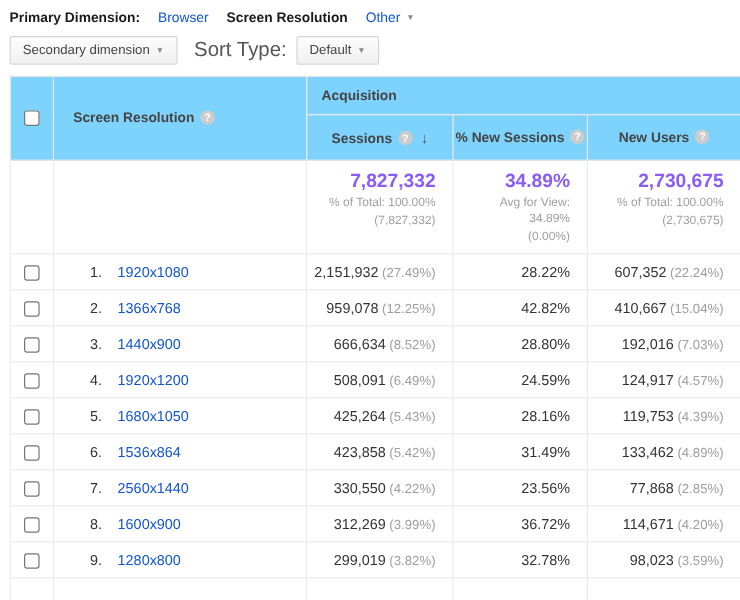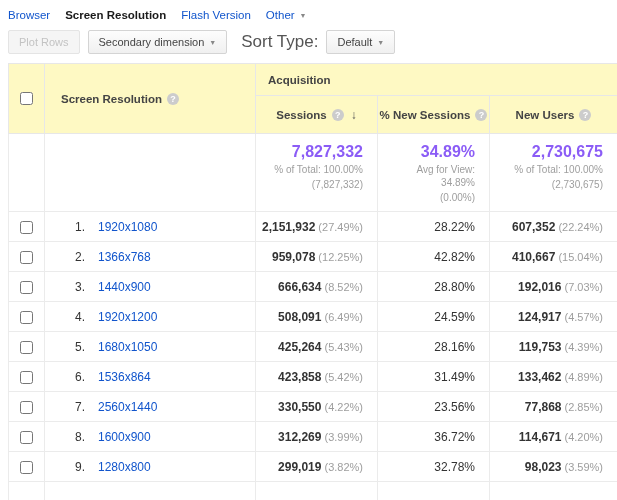--- a/index.html
+++ b/index.html
@@ -21,21 +21,21 @@
     font-family: inherit; }
   .btn.disabled { background: #f5f5f5; border-color: #e4e4e4; color: #c3c3c3; cursor: default; }
   .sort-label { font-size: 17px; color: #555; margin-left: 6px; }
 
   
   table { border-collapse: collapse; table-layout: fixed; width: 609px;
     border: 1px solid #e0e0e0; font-size: 12px; }
   col.c-cb { width: 36px; } col.c-dim { width: 211px; }
   col.c-s { width: 122px; } col.c-ns { width: 112px; } col.c-nu { width: 128px; }
 
-  thead th { background: #fef9c3; border: 1px solid #e7e7e7; color: #444;
+  thead th { background: #7dd3fc; border: 1px solid #e7e7e7; color: #444;
     font-size: 11.5px; font-weight: bold; vertical-align: middle; }
   .cb-th { text-align: center; }
   .dim-th { text-align: left; padding-left: 16px; }
   .group-th { text-align: left; padding: 0 12px; height: 32px; }
   .metric-th { height: 38px; text-align: center; cursor: pointer; }
 
   .help { display: inline-block; width: 12px; height: 12px; border-radius: 50%;
     background: #cccccc; color: #fff; font-size: 9px; line-height: 12px; text-align: center;
     font-weight: bold; margin-left: 5px; vertical-align: 1px; cursor: pointer; }
   .sort-arrow { margin-left: 7px; color: #555; font-size: 12px; font-weight: normal; }
@@ -46,40 +46,39 @@
   .total-big { font-size: 16px; font-weight: bold; color: #8b5cf6; }
   .total-sub { font-size: 10px; color: #9e9e9e; line-height: 13px; margin-top: 2px; }
 
   .data-row td { height: 30px; }
   .cb-cell { text-align: center; }
   input[type="checkbox"] { width: 13px; height: 13px; margin: 0; cursor: pointer; vertical-align: middle; }
   .dim-cell { padding-left: 16px; }
   .rank { display: inline-block; width: 24px; text-align: right; color: #333; }
   .res-link { color: #1155cc; text-decoration: none; cursor: pointer; margin-left: 13px; }
   .num { text-align: right; padding-right: 14px; }
-  .val { font-weight: bold; color: #333; }
+  .val { font-weight: normal; color: #333; }
   .val.plain { font-weight: normal; }
   .pct { font-size: 11px; color: #9e9e9e; margin-left: 3px; }
 </style>
 </head>
 <body>
 
 <div class="page">
 
   <div class="dim-bar">
+    <span class="dim-label">Primary Dimension:</span>
     <a class="dim-link" href="#">Browser</a>
     <span class="dim-active">Screen Resolution</span>
-    <a class="dim-link" href="#">Flash Version</a>
     <span>
       <a class="dim-link" href="#">Other</a><span class="caret">▼</span>
     </span>
   </div>
 
   <div class="toolbar">
-    <button class="btn disabled"><span>Plot Rows</span></button>
     <button class="btn"><span>Secondary dimension</span><span class="caret">▼</span></button>
     <span class="sort-label">Sort Type:</span>
     <button class="btn"><span>Default</span><span class="caret">▼</span></button>
   </div>
 
   <table>
     <colgroup>
       <col class="c-cb">
         <col class="c-dim">
         <col class="c-s">

